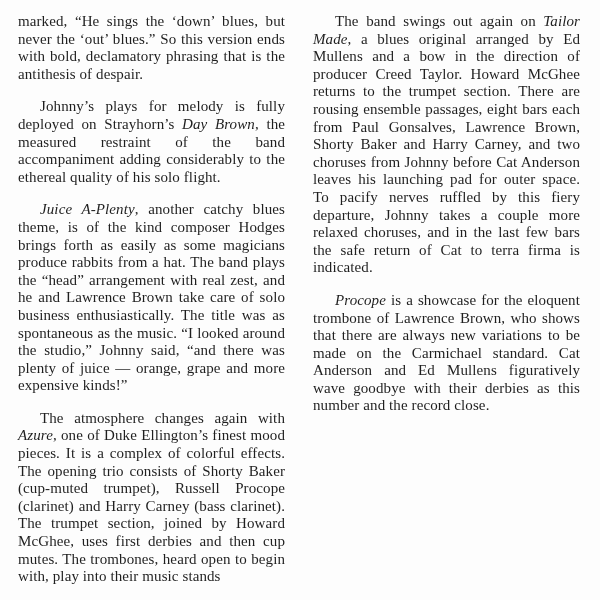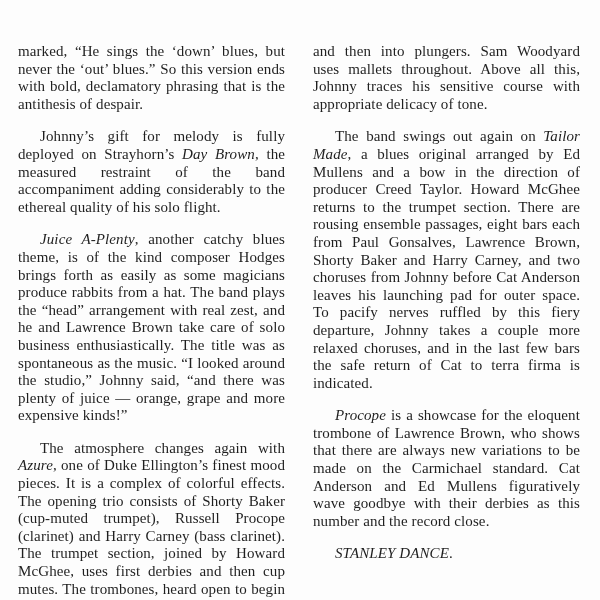--- a/index.html
+++ b/index.html
@@ -15,21 +15,20 @@
     width: 600px;
     height: 600px;
     background: #fdfdfd;
     padding: 13px 15px 0 18px;
     display: flex;
     gap: 28px;
   }
   .col {
     flex: 0 0 267px;
     width: 267px;
-    margin-top: 30px;
   }
   p.para {
     margin: 0 0 15px 0;
     font-family: "Liberation Serif", "DejaVu Serif", serif;
     font-size: 15px;
     line-height: 17.6px;
     color: #1f1f1f;
     text-align: justify;
     letter-spacing: 0.1px;
   }
@@ -39,23 +38,21 @@
   p.para i {
     font-style: italic;
   }
 </style>
 </head>
 <body>
 
 <div class="page">
   <div class="col">
       <p class="para"><span>marked, “He sings the ‘down’ blues, but never the ‘out’ blues.” So this version ends with bold, declamatory phrasing that is the antithesis of despair.</span></p>
-      <p class="para indent"><span>Johnny’s gift for melody is fully deployed on Strayhorn’s </span><i>Day Brown</i><span>, the measured restraint of the band accompaniment adding considerably to the ethereal quality of his solo flight.</span></p>
+      <p class="para indent"><span>Johnny’s plays for melody is fully deployed on Strayhorn’s </span><i>Day Brown</i><span>, the measured restraint of the band accompaniment adding considerably to the ethereal quality of his solo flight.</span></p>
       <p class="para indent"><i>Juice A-Plenty</i><span>, another catchy blues theme, is of the kind composer Hodges brings forth as easily as some magicians produce rabbits from a hat. The band plays the “head” arrangement with real zest, and he and Lawrence Brown take care of solo business enthusiastically. The title was as spontaneous as the music. “I looked around the studio,” Johnny said, “and there was plenty of juice — orange, grape and more expensive kinds!”</span></p>
       <p class="para indent"><span>The atmosphere changes again with </span><i>Azure</i><span>, one of Duke Ellington’s finest mood pieces. It is a complex of colorful effects. The opening trio consists of Shorty Baker (cup-muted trumpet), Russell Procope (clarinet) and Harry Carney (bass clarinet). The trumpet section, joined by Howard McGhee, uses first derbies and then cup mutes. The trombones, heard open to begin with, play into their music stands</span></p>
     </div>
   <div class="col">
-      <p class="para"><span>and then into plungers. Sam Woodyard uses mallets throughout. Above all this, Johnny traces his sensitive course with appropriate delicacy of tone.</span></p>
       <p class="para indent"><span>The band swings out again on </span><i>Tailor Made</i><span>, a blues original arranged by Ed Mullens and a bow in the direction of producer Creed Taylor. Howard McGhee returns to the trumpet section. There are rousing ensemble passages, eight bars each from Paul Gonsalves, Lawrence Brown, Shorty Baker and Harry Carney, and two choruses from Johnny before Cat Anderson leaves his launching pad for outer space. To pacify nerves ruffled by this fiery departure, Johnny takes a couple more relaxed choruses, and in the last few bars the safe return of Cat to terra firma is indicated.</span></p>
       <p class="para indent"><i>Procope</i><span> is a showcase for the eloquent trombone of Lawrence Brown, who shows that there are always new variations to be made on the Carmichael standard. Cat Anderson and Ed Mullens figuratively wave goodbye with their derbies as this number and the record close.</span></p>
-      <p class="para indent"><i>STANLEY DANCE</i><span>.</span></p>
     </div>
 </div>
 
 </body></html>

